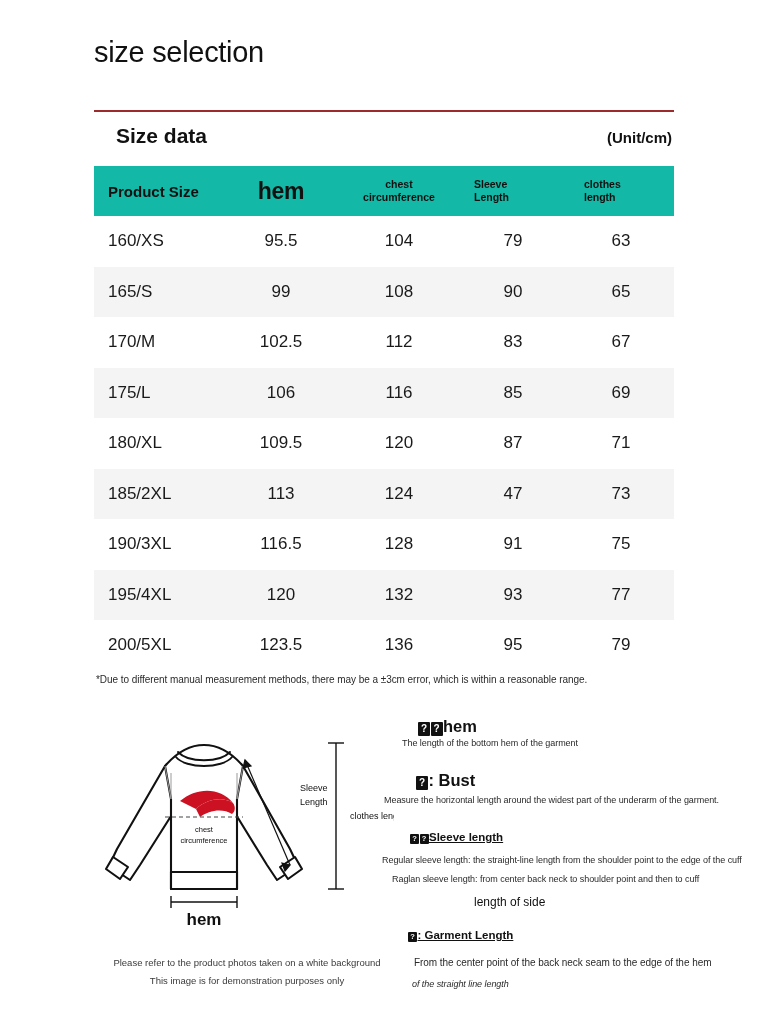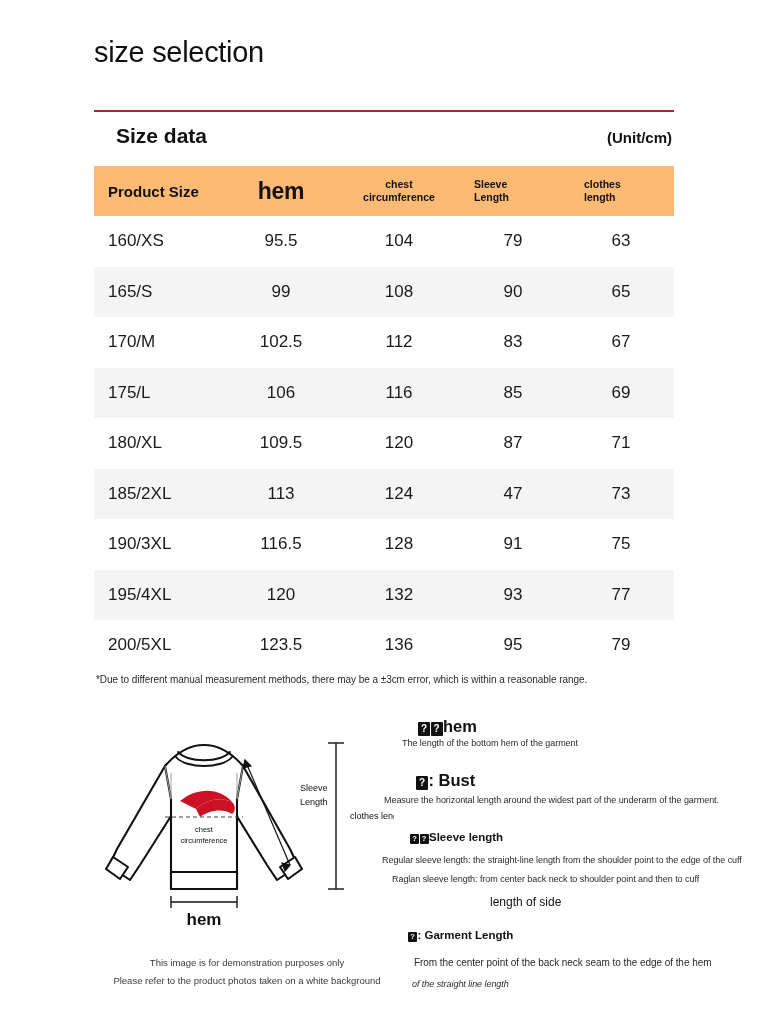--- a/index.html
+++ b/index.html
@@ -79,21 +79,21 @@
     border-collapse: collapse;
     table-layout: fixed;
   }
   .size-table col.c0 { width: 128px; }
   .size-table col.c1 { width: 118px; }
   .size-table col.c2 { width: 118px; }
   .size-table col.c3 { width: 110px; }
   .size-table col.c4 { width: 106px; }
 
   .size-table thead th {
-    background: #fdba74;
+    background: #14b8a6;
     height: 50px;
     vertical-align: middle;
     font-weight: bold;
     color: #111111;
     padding: 0;
   }
   th.h-product {
     font-size: 15px;
     text-align: left;
     padding-left: 14px !important;
@@ -210,24 +210,24 @@
     font-size: 9px;
     color: #2a2a2a;
     white-space: nowrap;
     letter-spacing: -0.05px;
   }
   .desc-mid {
     position: absolute;
     font-size: 12px;
     color: #111111;
     white-space: nowrap;
-    margin-left: 16px;
   }
   .desc-h.small-h {
     font-size: 11.5px;
+    text-decoration: underline;
   }
   .desc-h.small-h .tofu {
     font-size: 7.5px;
     width: 9px;
     height: 10px;
     line-height: 10px;
   }
   .desc-p.wide {
     font-size: 10px;
   }
@@ -414,22 +414,22 @@
         <g stroke="#111111" stroke-width="1.4" fill="none">
           <path d="M67,173 L133,173"></path>
           <path d="M67,167 L67,179"></path>
           <path d="M133,167 L133,179"></path>
         </g>
         <text x="100" y="196" text-anchor="middle" font-family="Liberation Sans, sans-serif" font-size="17" font-weight="bold" fill="#111111">hem</text>
       </svg>
     </div>
 
     <div class="demo-note">
+      <span class="ln">Please refer to the product photos taken on a white background</span>
       <span class="ln">This image is for demonstration purposes only</span>
-      <span class="ln">Please refer to the product photos taken on a white background</span>
     </div>
 
     <div class="desc">
 
       <div class="desc-h h-hem-d">
         <span class="tofu">?</span><span class="tofu">?</span><span>hem</span>
       </div>
       <div class="desc-p p-hem-d">The length of the bottom hem of the garment</div>
 
       <div class="desc-h h-bust-d">

